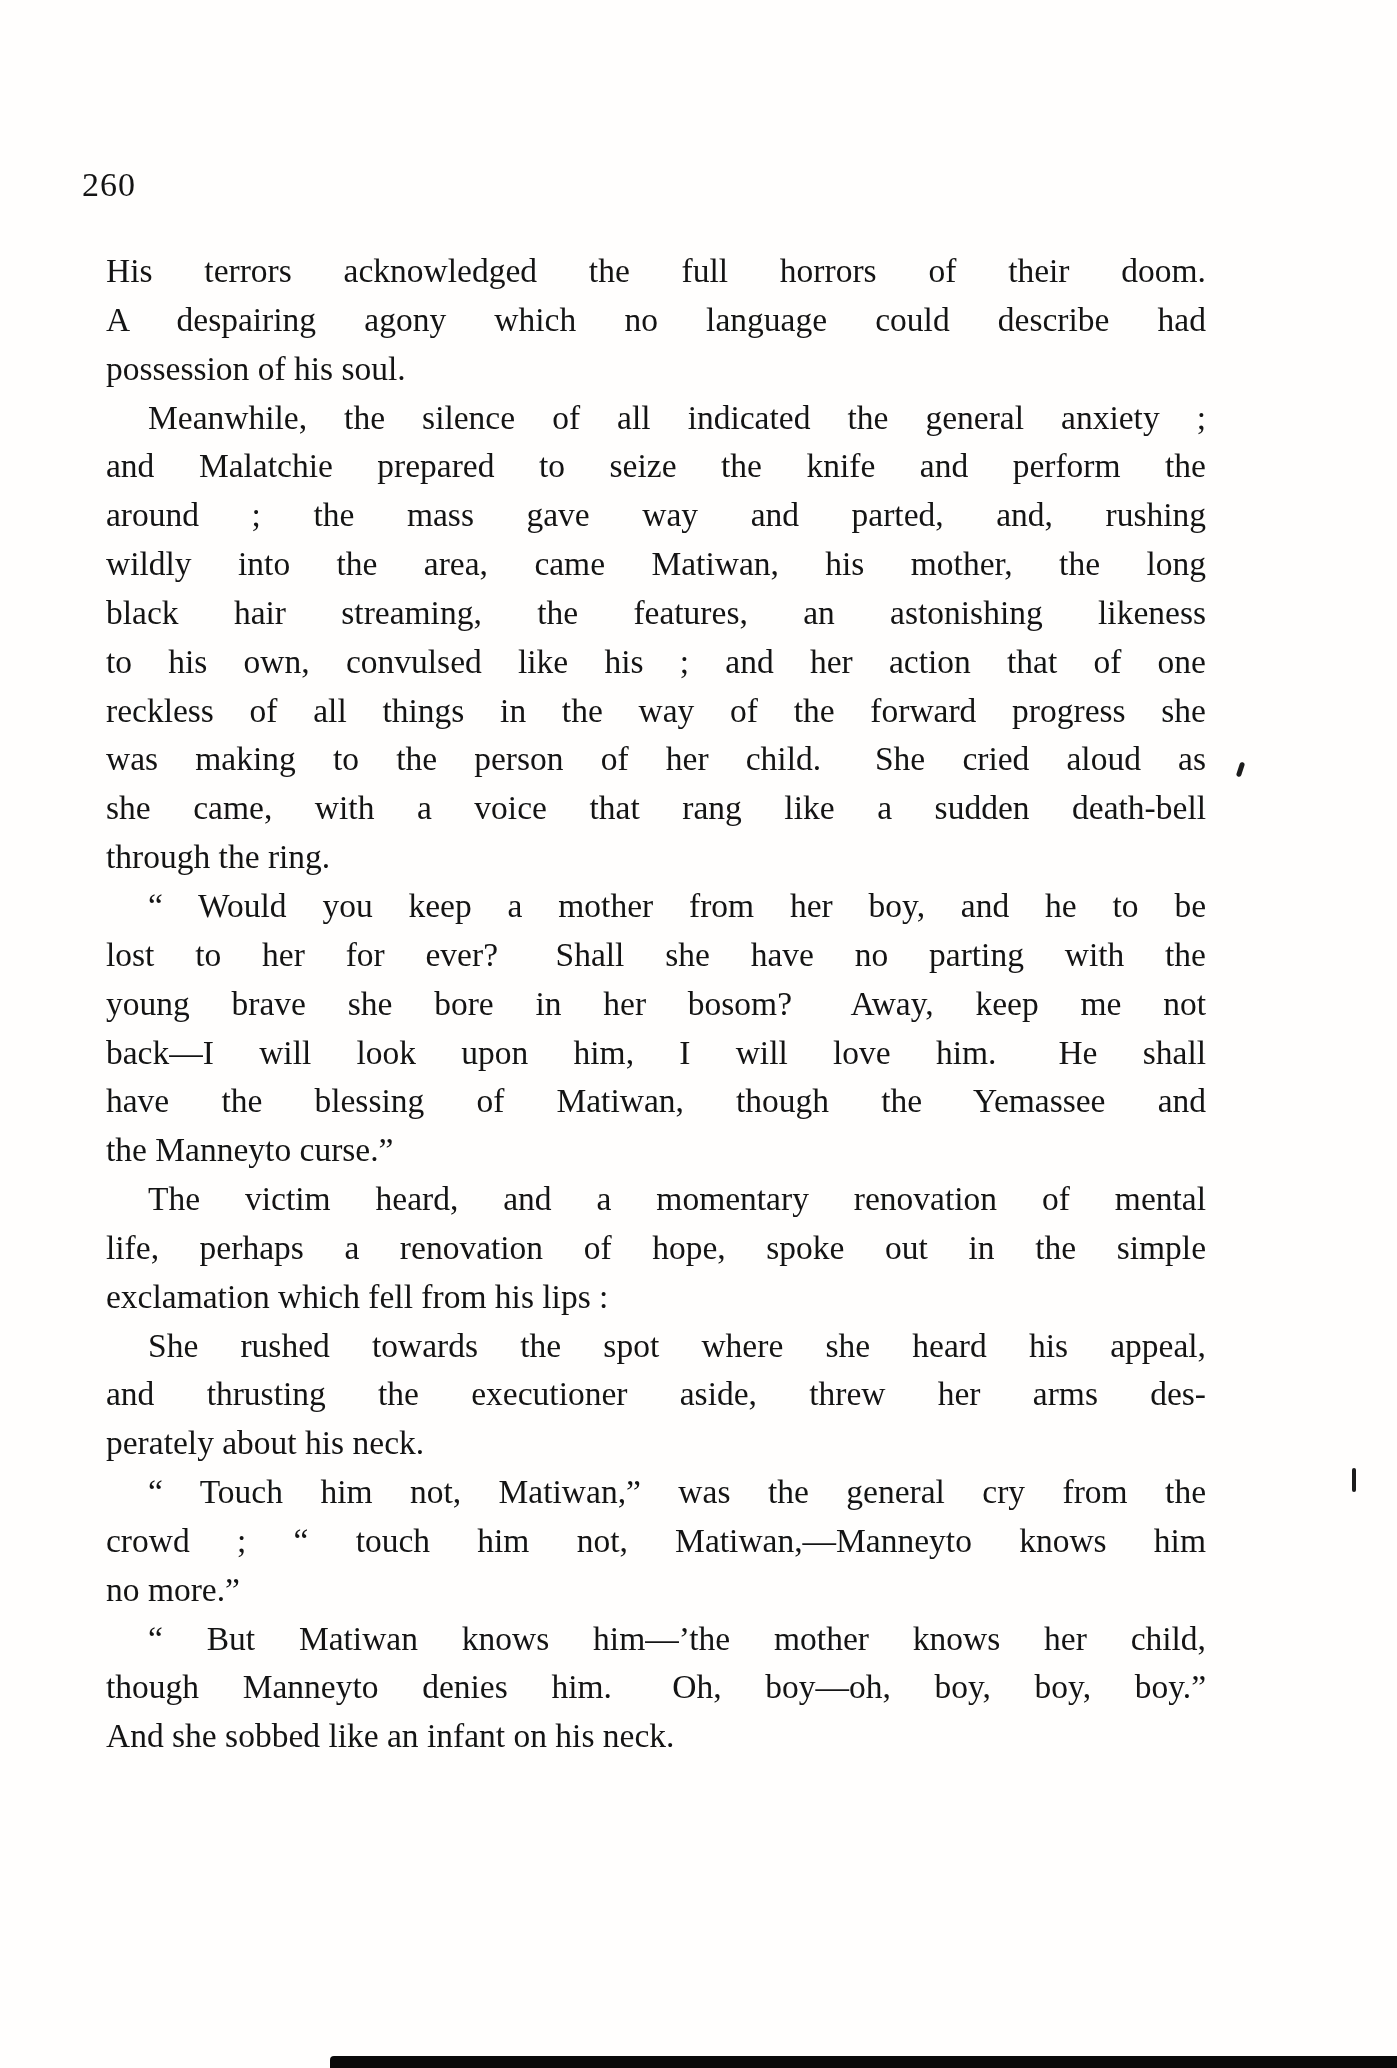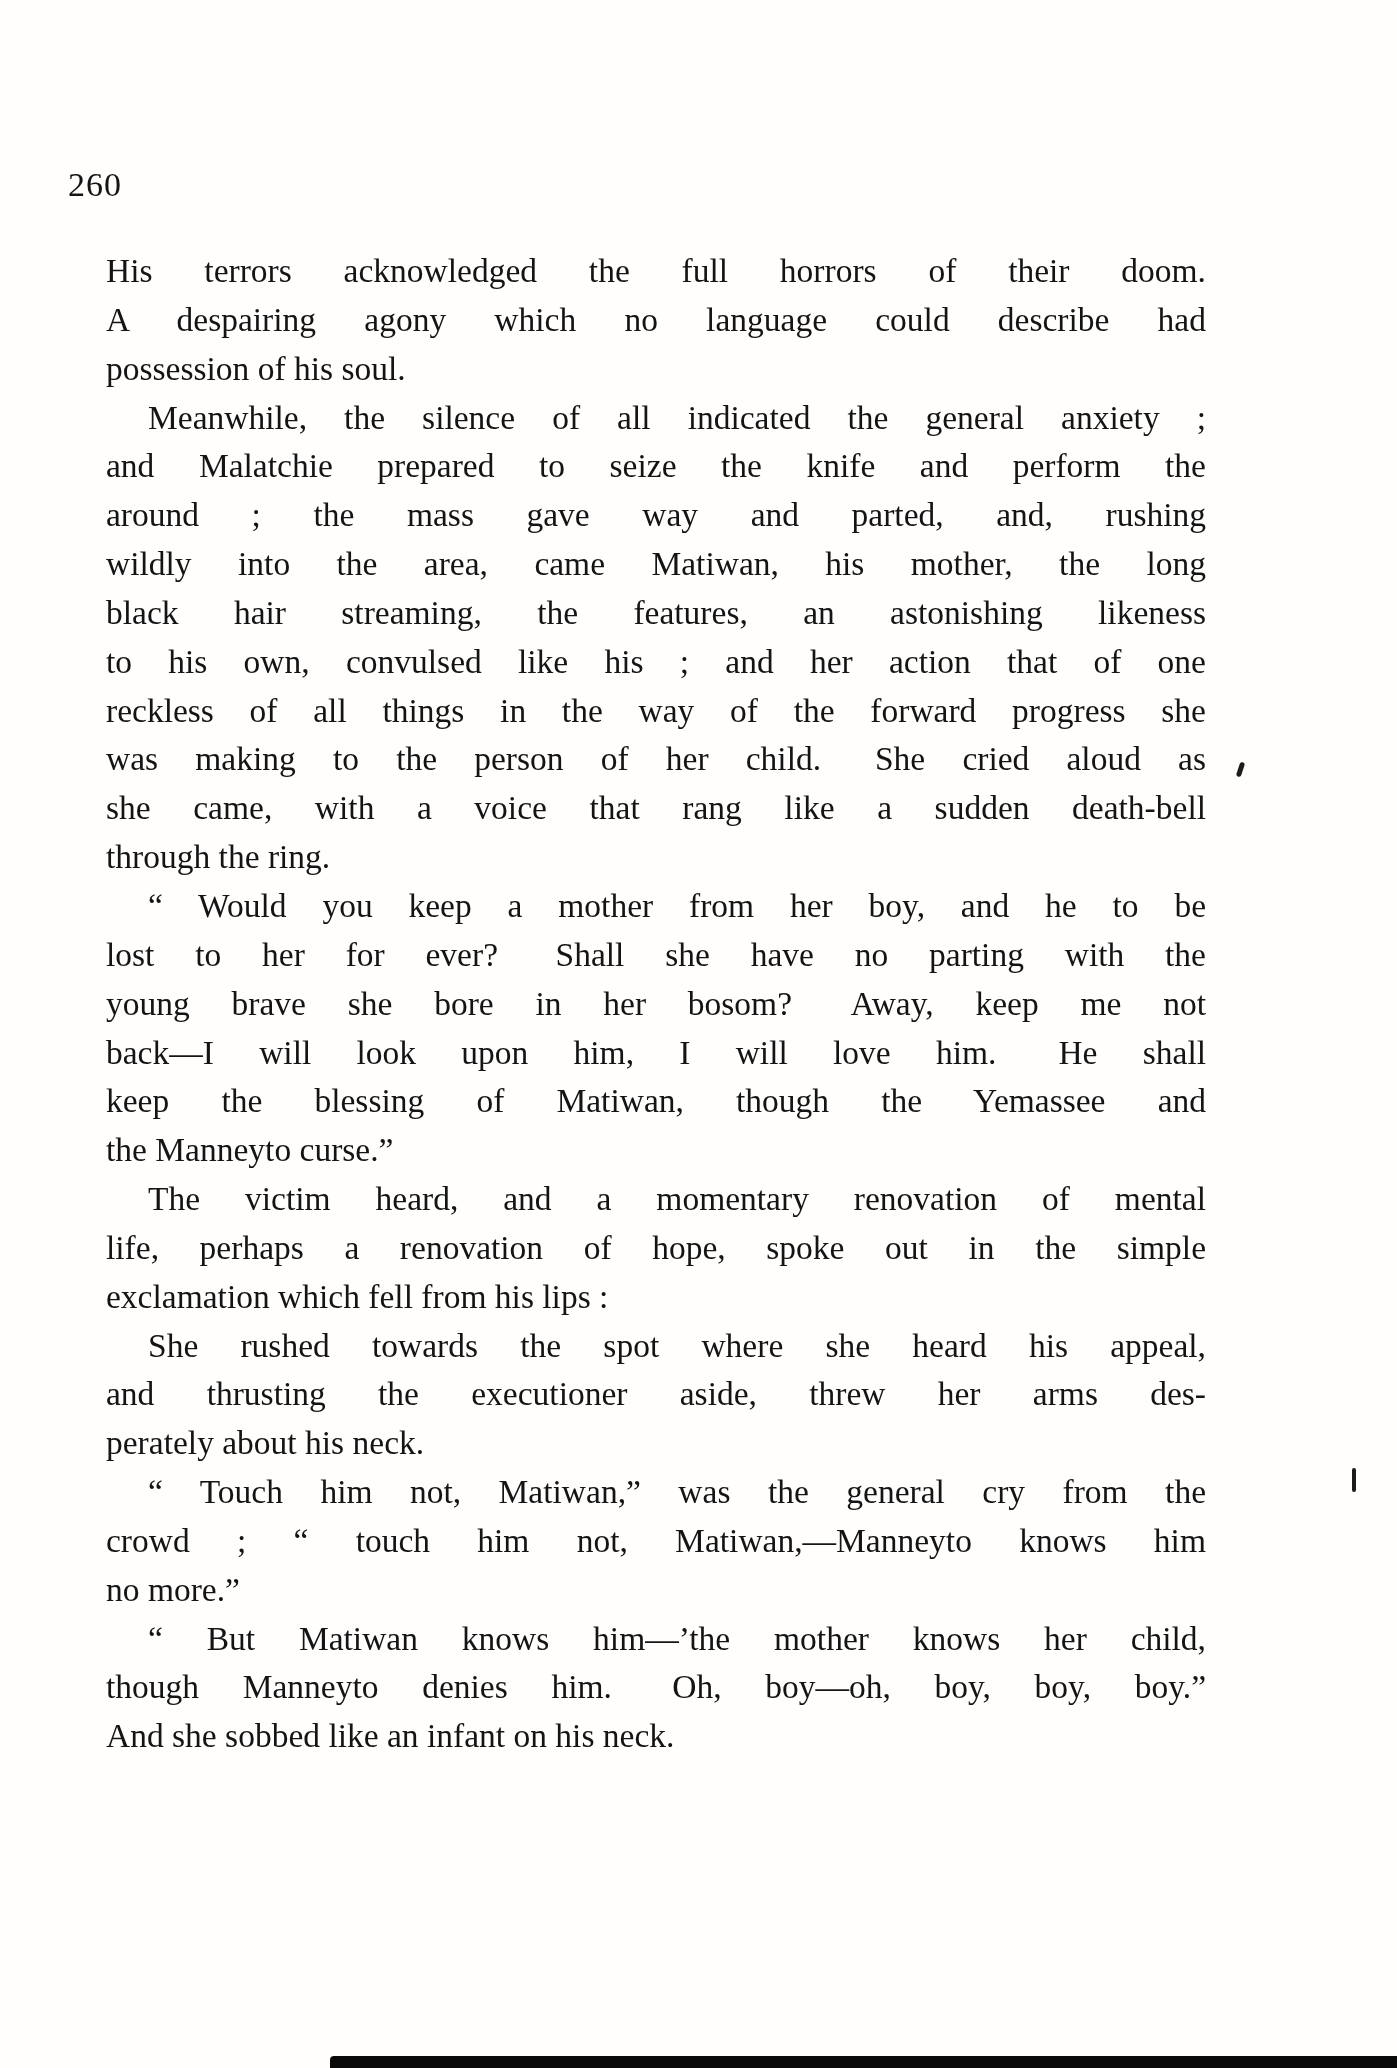--- a/index.html
+++ b/index.html
@@ -13,21 +13,21 @@
     height: 2068px;
     background: #fffefd;
     overflow: hidden;
     font-family: "Liberation Serif", "DejaVu Serif", serif;
     color: #141414;
   }
   
   .running-head {
     position: absolute;
     top: 166px;
-    left: 68px;
+    left: 82px;
     width: 1128px;
     height: 44px;
   }
   .page-num {
     position: absolute;
     left: 0;
     top: 0;
     font-size: 34px;
     letter-spacing: 1px;
   }
@@ -115,21 +115,21 @@
       <div class="line j">black hair streaming, the features, an astonishing likeness</div>
       <div class="line j">to his own, convulsed like his ; and her action that of one</div>
       <div class="line j">reckless of all things in the way of the forward progress she</div>
       <div class="line j">was making to the person of her child.  She cried aloud as</div>
       <div class="line j">she came, with a voice that rang like a sudden death-bell</div>
       <div class="line">through the ring.</div>
       <div class="line indent j">“ Would you keep a mother from her boy, and he to be</div>
       <div class="line j">lost to her for ever?  Shall she have no parting with the</div>
       <div class="line j">young brave she bore in her bosom?  Away, keep me not</div>
       <div class="line j">back—I will look upon him, I will love him.  He shall</div>
-      <div class="line j">keep the blessing of Matiwan, though the Yemassee and</div>
+      <div class="line j">have the blessing of Matiwan, though the Yemassee and</div>
       <div class="line">the Manneyto curse.”</div>
       <div class="line indent j">The victim heard, and a momentary renovation of mental</div>
       <div class="line j">life, perhaps a renovation of hope, spoke out in the simple</div>
       <div class="line">exclamation which fell from his lips :</div>
       <div class="line indent j">She rushed towards the spot where she heard his appeal,</div>
       <div class="line j">and thrusting the executioner aside, threw her arms des-</div>
       <div class="line">perately about his neck.</div>
       <div class="line indent j">“ Touch him not, Matiwan,” was the general cry from the</div>
       <div class="line j">crowd ; “ touch him not, Matiwan,—Manneyto knows him</div>
       <div class="line">no more.”</div>

